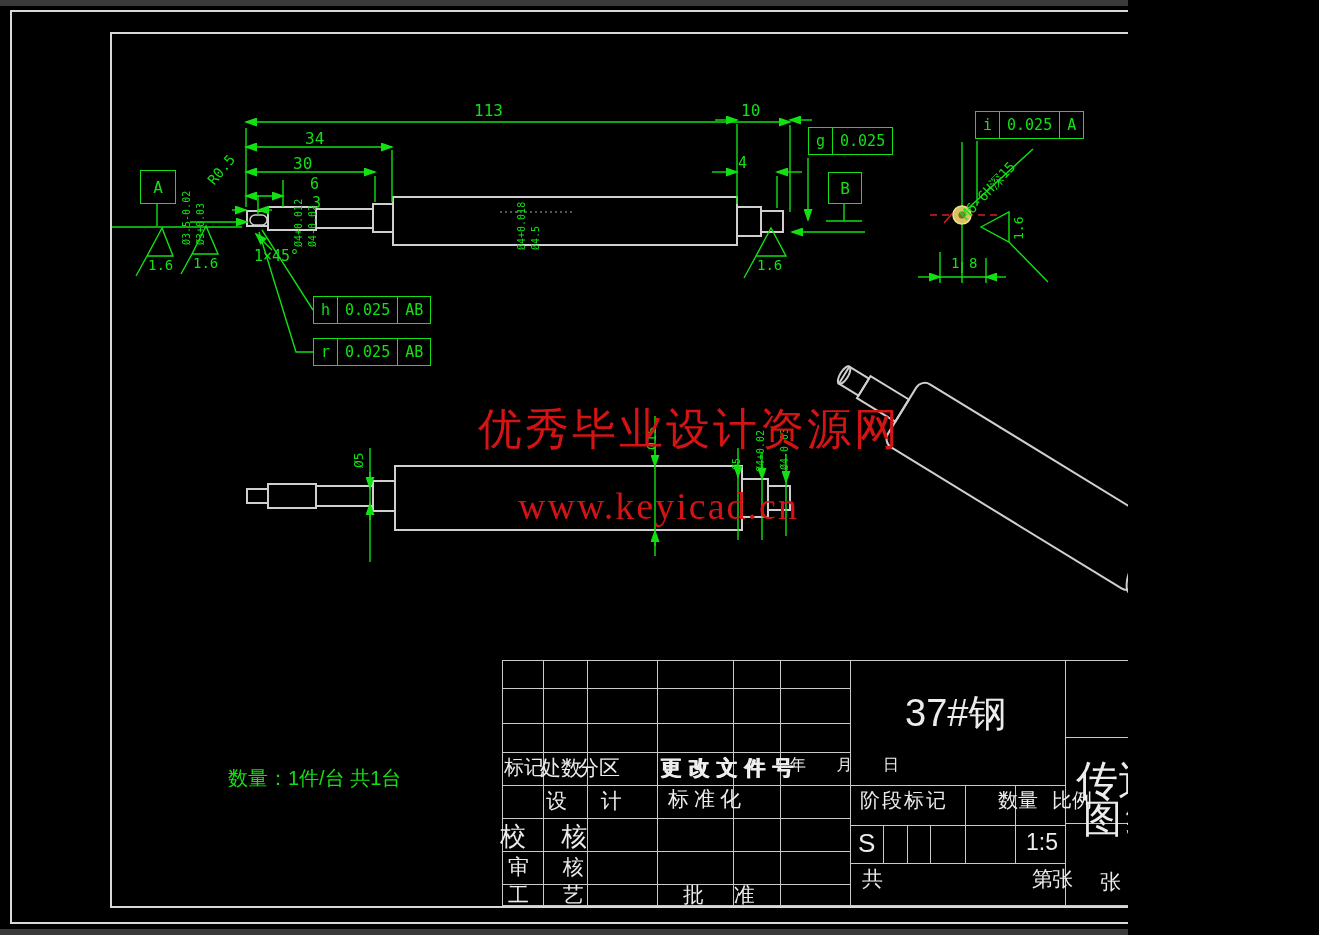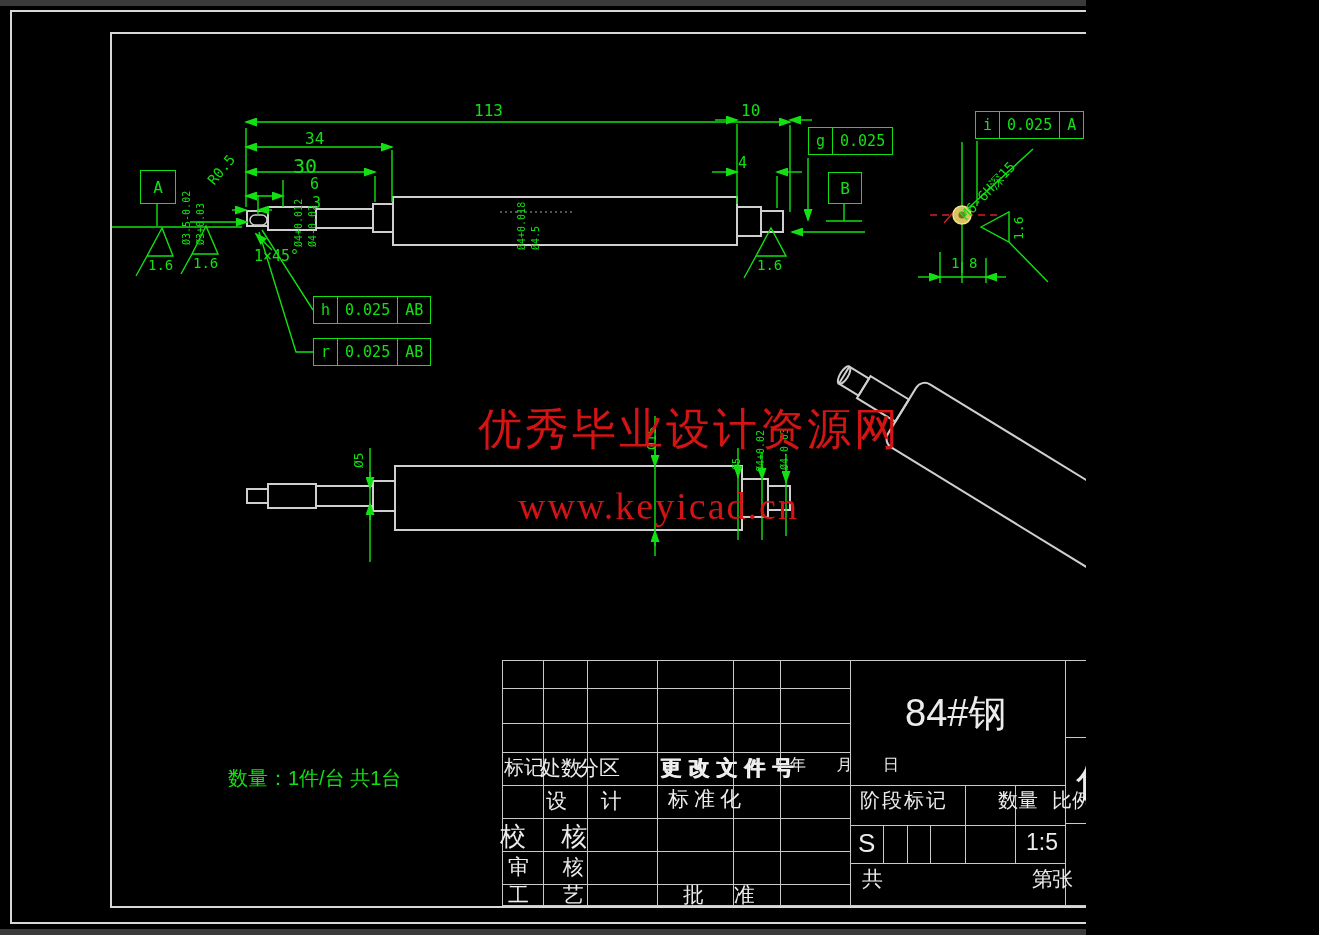--- a/index.html
+++ b/index.html
@@ -1,18 +1,18 @@
 <!DOCTYPE html>
 <html><head>
 <meta charset="utf-8">
 <style>
   :root{ --g:#12e012; --w:#dedede; --red:#d41414; }
   html,body{margin:0;padding:0;background:#000;}
   #canvas{position:relative;width:1086px;height:935px;background:#000;overflow:hidden;
-          font-family:"Liberation Sans",sans-serif;}
+          font-family:"Liberation Sans",sans-serif;padding-left:42px;}
   .strip{position:absolute;left:0;width:1319px;height:6px;background:#3a3a3a;}
   .frame{position:absolute;border:2px solid #d8d8d8;}
   .hl,.vl{position:absolute;background:#c9c9c9;}
   .hl{height:1px;} .vl{width:1px;}
   .t{position:absolute;color:var(--g);font-family:"DejaVu Sans Mono","Liberation Mono",monospace;
      white-space:nowrap;line-height:1;}
   .w{position:absolute;color:#ececec;font-family:"Liberation Sans",sans-serif;white-space:nowrap;line-height:1;}
   .rot{transform:rotate(-90deg);transform-origin:0 0;}
   .fcf{position:absolute;display:flex;border:1.5px solid var(--g);background:#000;color:var(--g);
        font:15px "DejaVu Sans Mono",monospace;align-items:stretch;}
@@ -131,21 +131,21 @@
       <line x1="944" y1="223" x2="958" y2="207"></line>
     </g>
     <g>
       <circle cx="962" cy="215" r="9" fill="#d8c15e" stroke="#efe08a" stroke-width="1.5"></circle>
       <circle cx="962" cy="215" r="3.5" fill="#7a6b28"></circle>
     </g>
   </svg>
 
   <div class="t" style="left:474px;top:103px;font-size:16px;">113</div>
   <div class="t" style="left:305px;top:131px;font-size:16px;">34</div>
-  <div class="t" style="left:293px;top:156px;font-size:20px;text-align:center;">30</div>
+  <div class="t" style="left:293px;top:156px;font-size:16px;text-align:center;">30</div>
   <div class="t" style="left:310px;top:177px;font-size:15px;">6</div>
   <div class="t" style="left:312px;top:196px;font-size:15px;">3</div>
   <div class="t" style="left:741px;top:103px;font-size:16px;">10</div>
   <div class="t" style="left:738px;top:156px;font-size:15px;">4</div>
   <div class="t" style="left:205px;top:178px;font-size:14px;transform:rotate(-50deg);transform-origin:0 0;">R0.5</div>
   <div class="t" style="left:254px;top:249px;font-size:15px;">1×45°</div>
   <div class="t" style="left:148px;top:258px;font-size:14px;">1.6</div>
   <div class="t" style="left:193px;top:256px;font-size:14px;">1.6</div>
   <div class="t" style="left:757px;top:258px;font-size:14px;">1.6</div>
 
@@ -241,18 +241,18 @@
     <div class="w" style="left:860px;top:790px;font-size:20px;letter-spacing:2px;">阶段标记</div>
     <div class="w" style="left:998px;top:790px;font-size:20px;">数量</div>
     <div class="w" style="left:1052px;top:790px;font-size:20px;">比例</div>
     <div class="w" style="left:858px;top:830px;font-size:26px;">S</div>
     <div class="w" style="left:1026px;top:831px;font-size:23px;">1:5</div>
     <div class="w" style="left:862px;top:868px;font-size:21px;">共</div>
     <div class="w" style="left:1032px;top:868px;font-size:21px;">第</div>
     <div class="w" style="left:1052px;top:868px;font-size:21px;">张</div>
     <div class="w" style="left:1100px;top:871px;font-size:21px;">张</div>
 
-    <div class="w" style="left:905px;top:694px;font-size:38px;">84#钢</div>
+    <div class="w" style="left:905px;top:694px;font-size:38px;">37#钢</div>
     <div class="w" style="left:1048px;top:760px;font-size:42px;margin-left:28px;">传送带主动辊</div>
     <div class="w" style="left:1083px;top:799px;font-size:39px;letter-spacing:4px;">图纸编号</div>
   </div>
 
 </div>
 
 </body></html>

